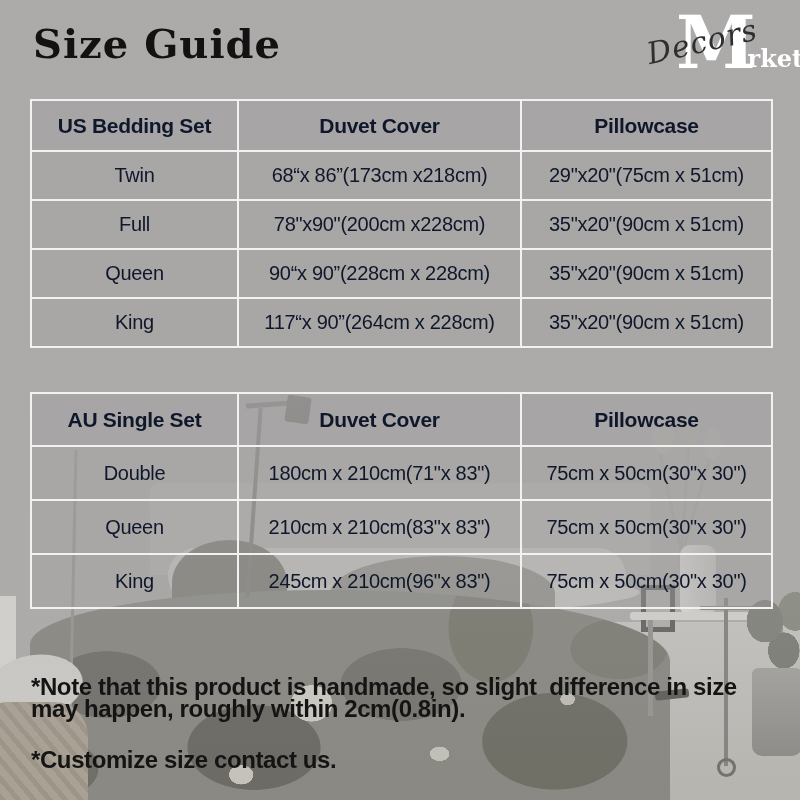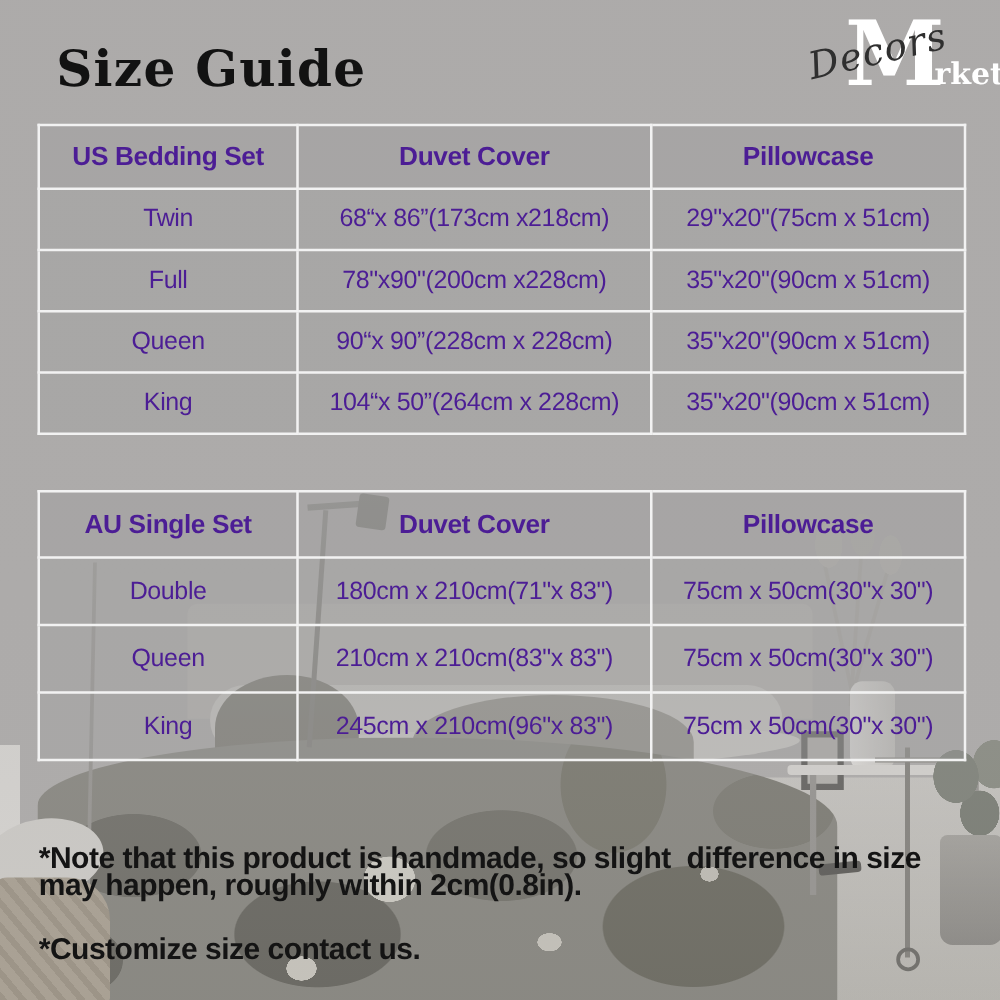--- a/index.html
+++ b/index.html
@@ -66,21 +66,21 @@
     border-radius:14px 34px 4px 4px;}
   .cloth{left:-12px;top:655px;width:95px;height:62px;background:#d9d7d2;border-radius:50%;transform:rotate(-8deg);}
   .remote{left:655px;top:690px;width:34px;height:9px;background:#403f3b;border-radius:3px;transform:rotate(-6deg);}
   .overlay{position:absolute;inset:0;
     background:linear-gradient(180deg,
       rgba(172,170,169,0.62) 0%,
       rgba(172,170,169,0.58) 50%,
       rgba(172,170,169,0.38) 72%,
       rgba(172,170,169,0.30) 100%);}
   .title{
-    position:absolute;left:33px;top:20px;margin:12px;
+    position:absolute;left:33px;top:20px;margin:0;
     font-family:"DejaVu Serif",serif;font-weight:700;
     font-size:40px;letter-spacing:1px;color:#121212;
   }
   .logo{position:absolute;left:648px;top:10px;width:150px;height:74px;}
   .logo span{position:absolute;display:block;}
   .logo-m{left:28px;top:-6px;font-family:"DejaVu Serif",serif;font-weight:700;font-size:72px;line-height:78px;color:#ffffff;}
   .logo-script{left:-2px;top:14px;font-family:"DejaVu Serif",serif;font-style:italic;font-weight:500;
     font-size:30px;color:#2f2f2f;transform:rotate(-13deg);letter-spacing:1px;z-index:2;}
   .logo-rest{left:84px;top:34px;font-family:"DejaVu Serif",serif;font-weight:700;font-size:24px;color:#ffffff;}
   table.size-table{
@@ -88,21 +88,21 @@
     border-collapse:collapse;table-layout:fixed;
     border:2px solid #f2f2f2;
   }
   table.us{top:99px;}
   table.au{top:392px;}
   .size-table col.c1{width:207px;}
   .size-table col.c2{width:283px;}
   .size-table col.c3{width:251px;}
   .size-table th,.size-table td{
     border:2px solid #f2f2f2;text-align:center;vertical-align:middle;
-    color:#4c1d95;overflow:hidden;white-space:nowrap;
+    color:#0f172a;overflow:hidden;white-space:nowrap;
   }
   .size-table th{
     background:rgba(158,158,158,0.40);
     font-size:21px;font-weight:700;letter-spacing:-0.3px;
   }
   .size-table td{
     background:rgba(158,158,158,0.32);
     font-size:20px;font-weight:400;letter-spacing:-0.3px;
   }
   table.us th{height:47px;}
@@ -185,21 +185,21 @@
         <td>78"x90"(200cm x228cm)</td>
         <td>35"x20"(90cm x 51cm)</td>
       </tr>
       <tr>
         <td>Queen</td>
         <td>90“x 90”(228cm x 228cm)</td>
         <td>35"x20"(90cm x 51cm)</td>
       </tr>
       <tr>
         <td>King</td>
-        <td>104“x 50”(264cm x 228cm)</td>
+        <td>117“x 90”(264cm x 228cm)</td>
         <td>35"x20"(90cm x 51cm)</td>
       </tr>
     </tbody>
   </table>
 
   <table class="size-table au">
     <colgroup>
         <col class="c1">
         <col class="c2">
         <col class="c3">

